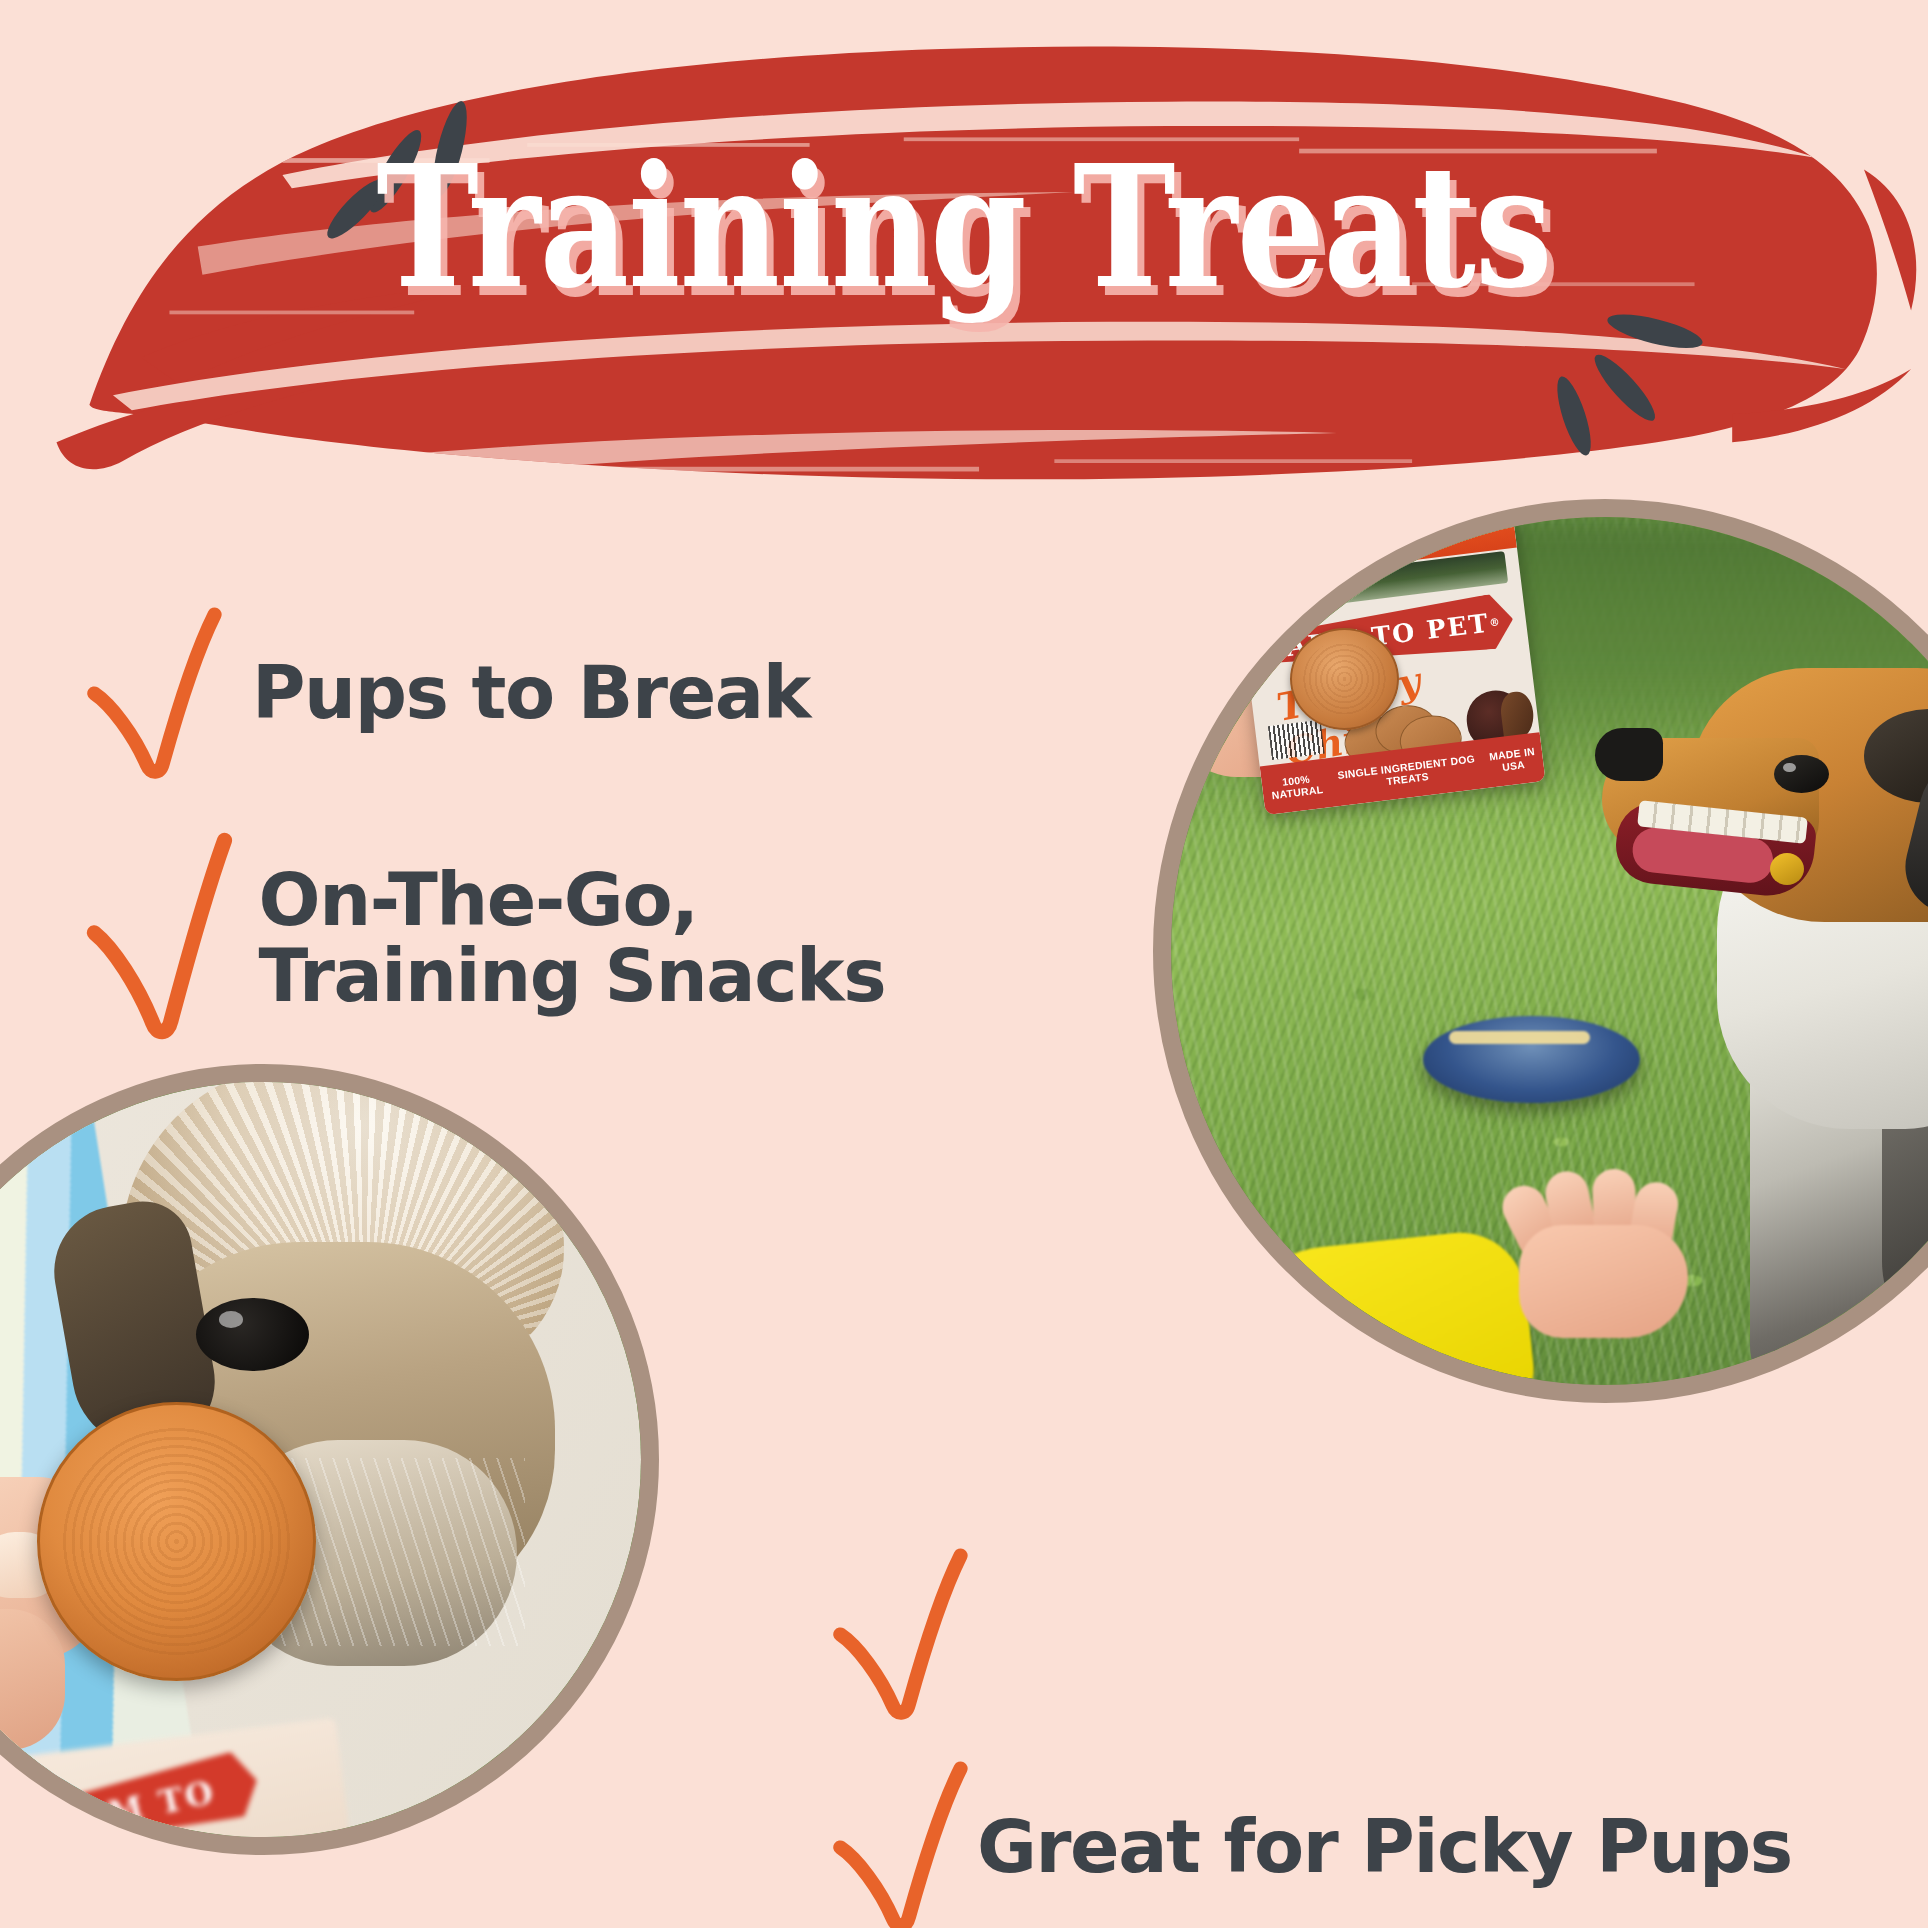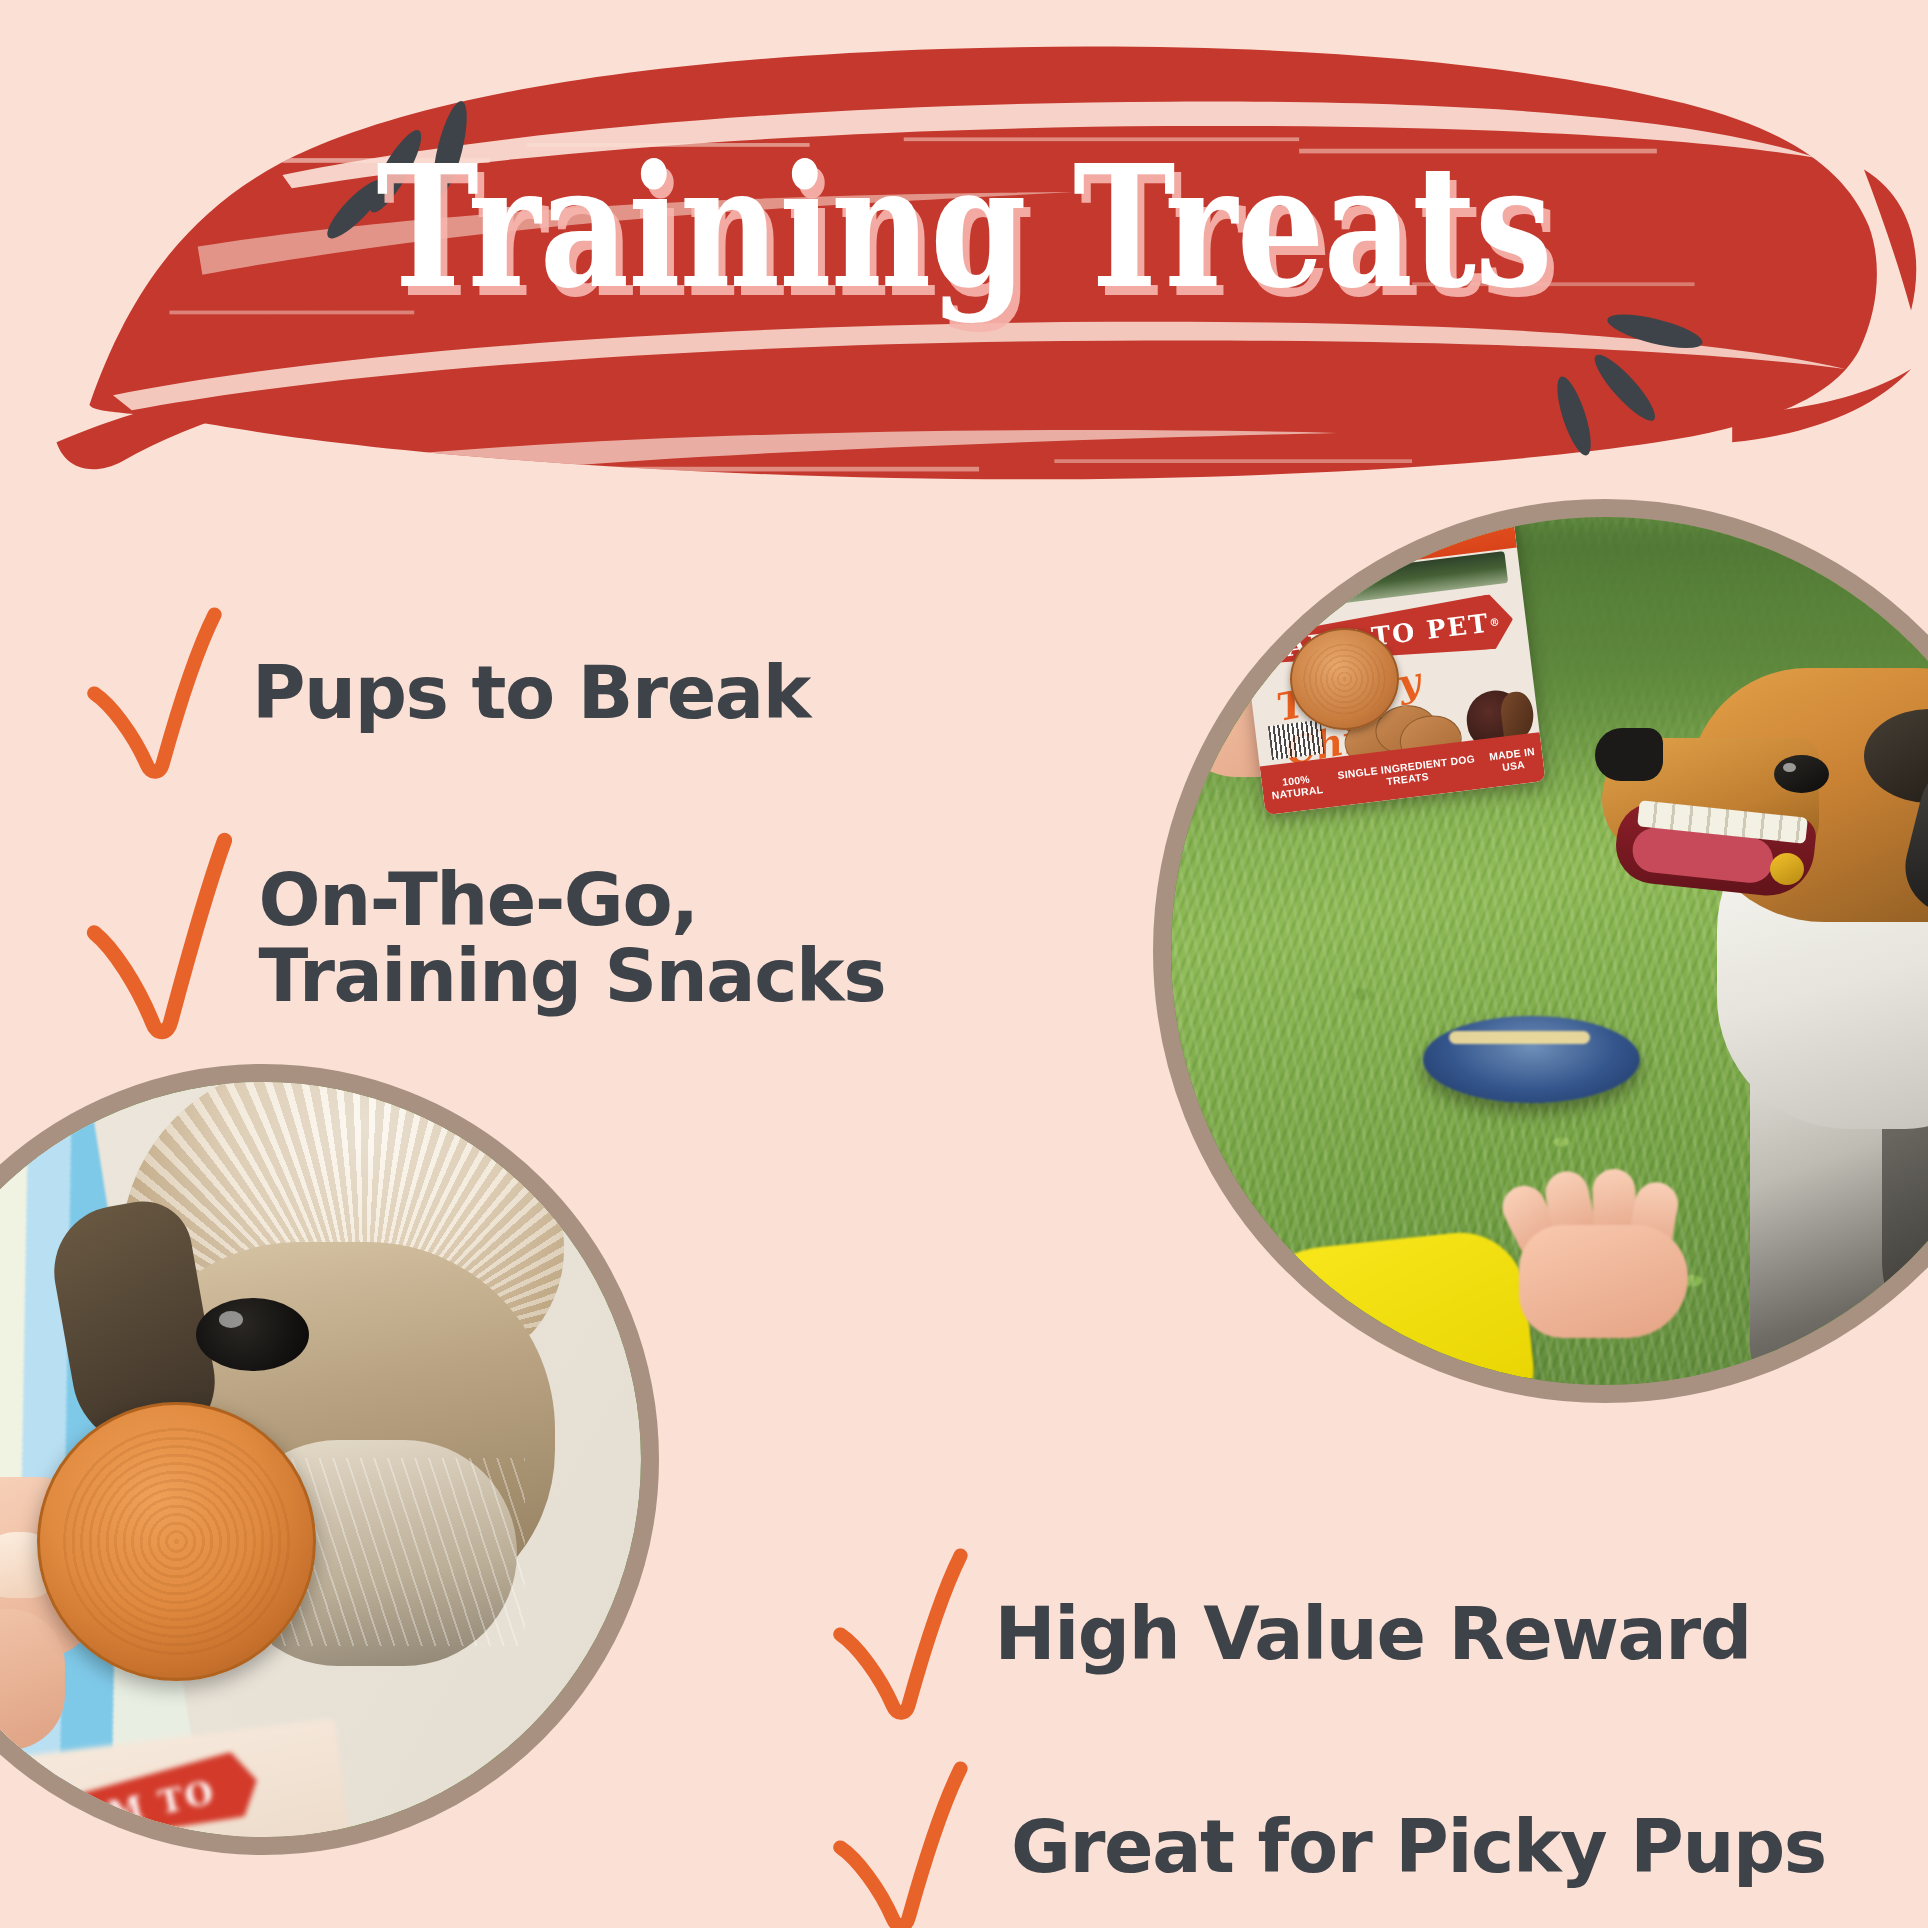--- a/index.html
+++ b/index.html
@@ -42,21 +42,21 @@
     white-space:pre-line;
   }
 
   #bullet-1{left:83px;top:603px;}
   #bullet-1 .blabel{font-size:73px;margin-left:28px;}
   #bullet-2{left:83px;top:829px;}
   #bullet-2 .blabel{font-size:73px;margin-left:24.5px;}
   #bullet-3{left:829px;top:1544px;}
   #bullet-3 .blabel{font-size:73px;margin-left:24.5px;}
   #bullet-4{left:829px;top:1757px;}
-  #bullet-4 .blabel{font-size:73px;margin-left:41px;}
+  #bullet-4 .blabel{font-size:73px;margin-left:7px;}
 
   
   .photo-circle{
     position:absolute;border-radius:50%;
     box-sizing:border-box;
     border:18px solid #A99181;
     overflow:hidden;
     background:#6f8f4a;
   }
   #photo-topright{left:1153px;top:499px;width:904px;height:904px;}
@@ -423,21 +423,20 @@
       <path d="M12,110 C32,126 58,166 74,206 C78,218 90,218 93,204 C110,140 132,62 150,12" fill="none" stroke="#E8632A" stroke-width="16" stroke-linecap="round" stroke-linejoin="round"></path>
     </svg>
     <div class="blabel">On-The-Go,
 Training Snacks</div>
   </div>
 
   <div class="bullet" id="bullet-3">
     <svg class="check" width="141" height="179" viewBox="0 0 150 190">
       <path d="M12,96 C30,108 54,140 68,172 C72,182 82,182 85,170 C100,116 120,52 140,12" fill="none" stroke="#E8632A" stroke-width="15" stroke-linecap="round" stroke-linejoin="round"></path>
     </svg>
-    <div class="blabel">High Value Reward</div>
   </div>
 
   <div class="bullet" id="bullet-4">
     <svg class="check" width="141" height="179" viewBox="0 0 150 190">
       <path d="M12,96 C30,108 54,140 68,172 C72,182 82,182 85,170 C100,116 120,52 140,12" fill="none" stroke="#E8632A" stroke-width="15" stroke-linecap="round" stroke-linejoin="round"></path>
     </svg>
     <div class="blabel">Great for Picky Pups</div>
   </div>
 
 </div>

